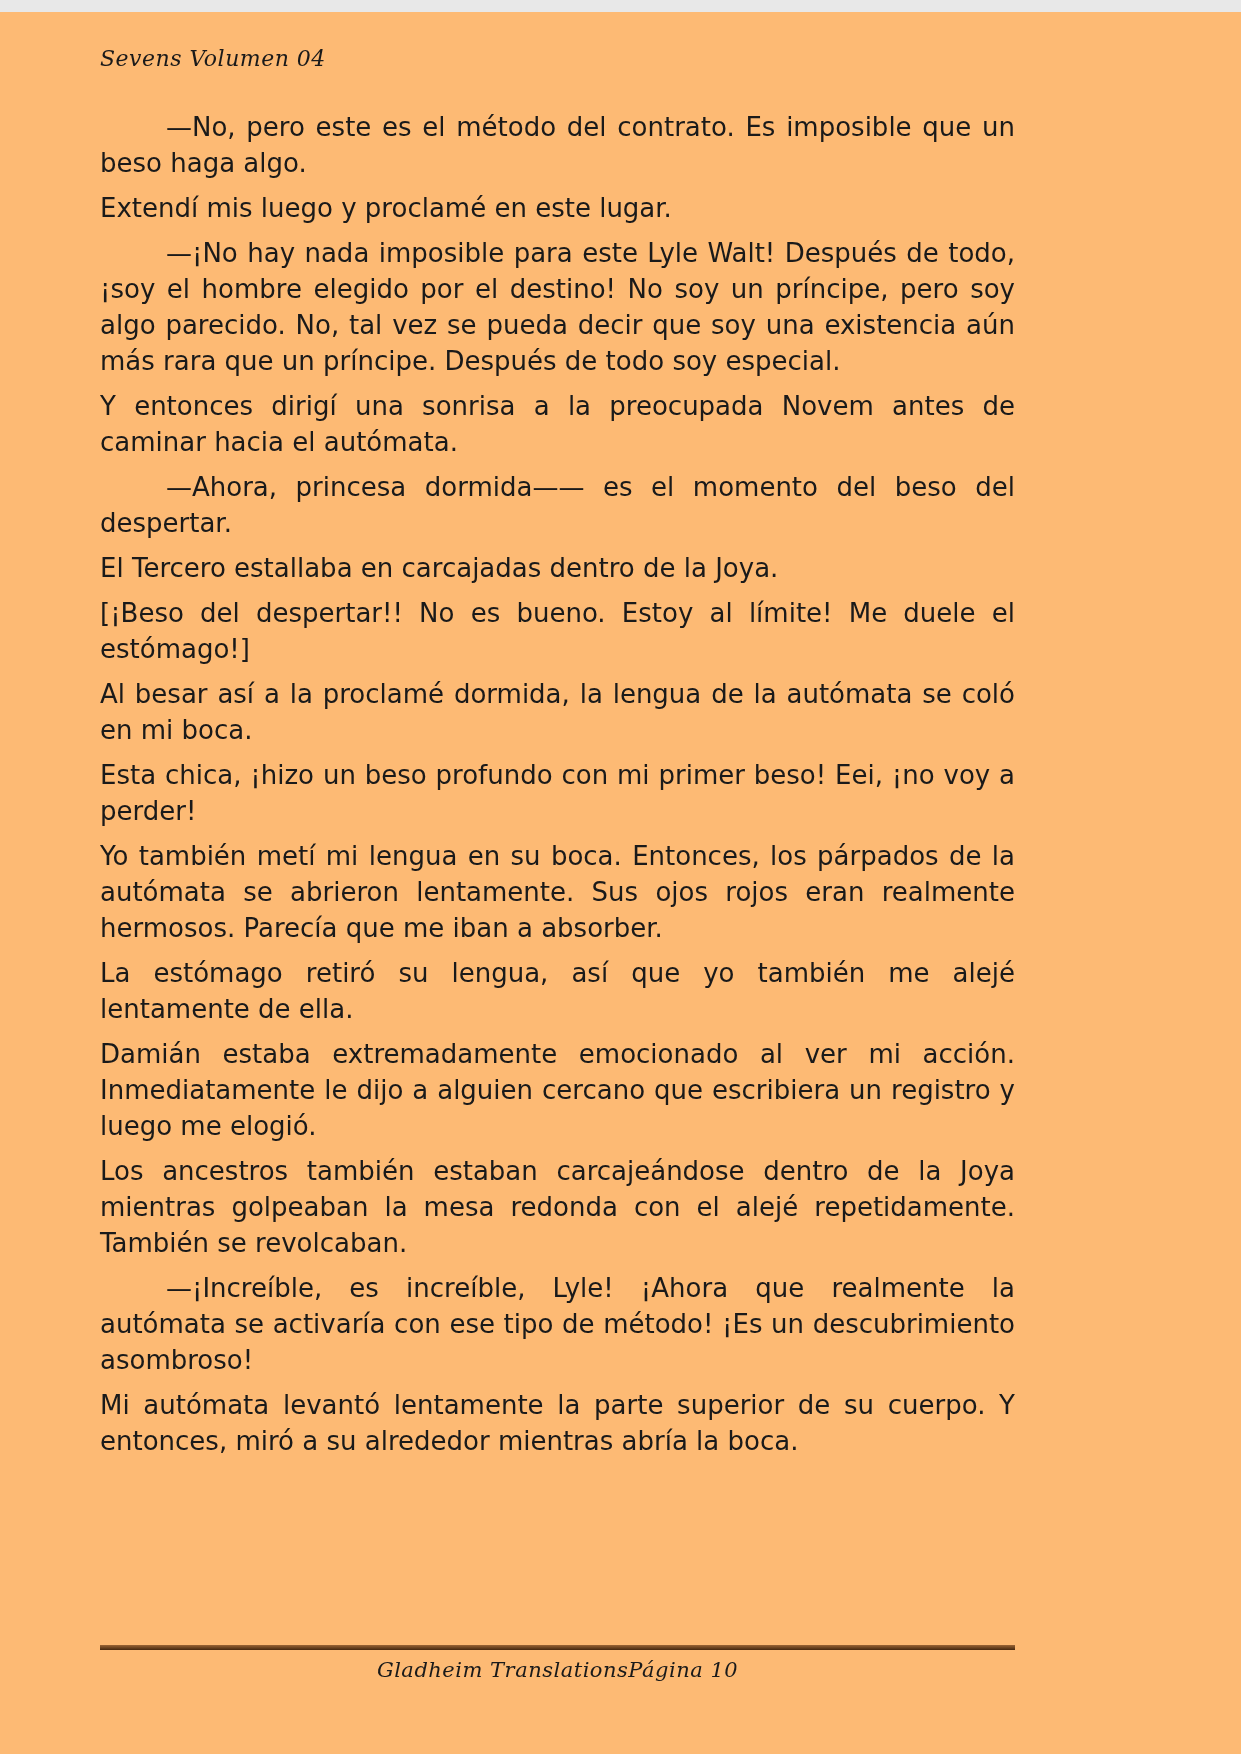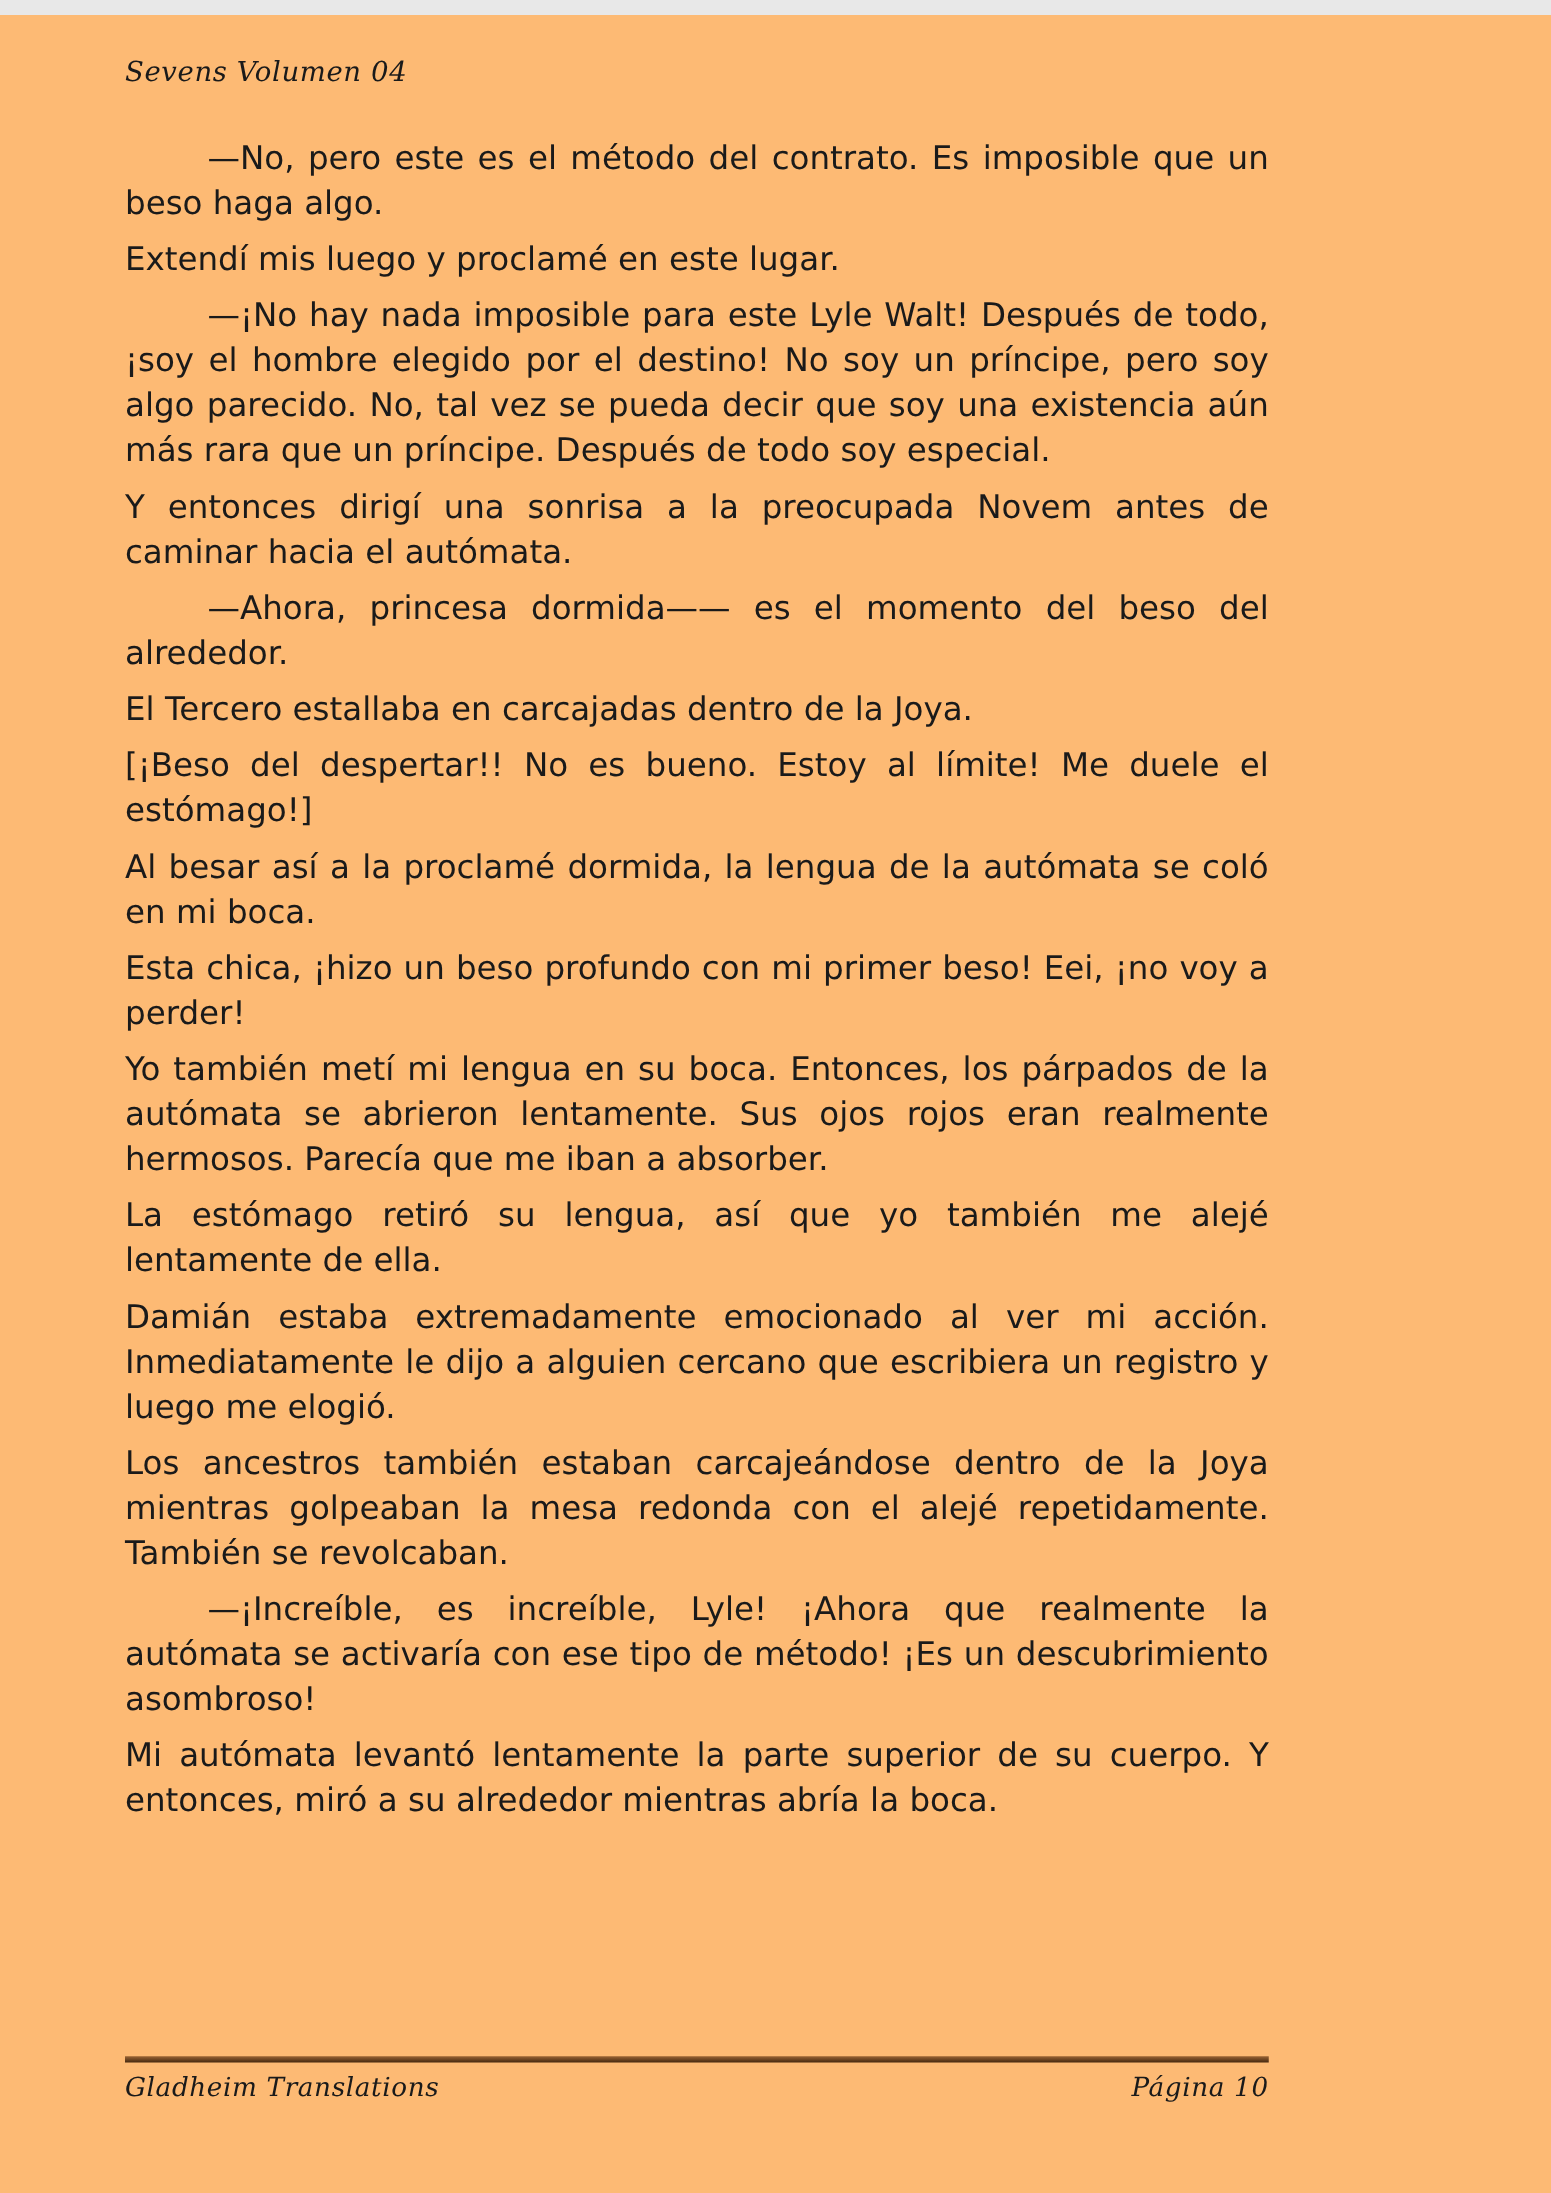--- a/index.html
+++ b/index.html
@@ -45,21 +45,21 @@
     bottom: 84px;
   }
   .footer-rule {
     height: 5px;
     width: 100%;
     background: linear-gradient(to bottom, #9a6434, #45280f);
     margin-bottom: 8px;
   }
   .footer-row {
     display: flex;
-    justify-content: space-between;
+    justify-content: center;
     align-items: baseline;
     font-family: "DejaVu Serif", "Liberation Serif", serif;
     font-style: italic;
     font-size: 21px;
     color: #1a1a1a;
     letter-spacing: 0.5px;
   }
 </style>
 </head>
 <body>
@@ -69,21 +69,21 @@
   <div class="header">
     <span>Sevens Volumen 04</span>
   </div>
 
   <div class="content">
 
   <p class="para indent">—No, pero este es el método del contrato. Es imposible que un beso haga algo.</p>
       <p class="para">Extendí mis luego y proclamé en este lugar.</p>
       <p class="para indent">—¡No hay nada imposible para este Lyle Walt! Después de todo, ¡soy el hombre elegido por el destino! No soy un príncipe, pero soy algo parecido. No, tal vez se pueda decir que soy una existencia aún más rara que un príncipe. Después de todo soy especial.</p>
       <p class="para">Y entonces dirigí una sonrisa a la preocupada Novem antes de caminar hacia el autómata.</p>
-      <p class="para indent">—Ahora, princesa dormida—— es el momento del beso del alrededor.</p>
+      <p class="para indent">—Ahora, princesa dormida—— es el momento del beso del despertar.</p>
       <p class="para">El Tercero estallaba en carcajadas dentro de la Joya.</p>
       <p class="para">[¡Beso del despertar!! No es bueno. Estoy al límite! Me duele el estómago!]</p>
       <p class="para">Al besar así a la proclamé dormida, la lengua de la autómata se coló en mi boca.</p>
       <p class="para">Esta chica, ¡hizo un beso profundo con mi primer beso! Eei, ¡no voy a perder!</p>
       <p class="para">Yo también metí mi lengua en su boca. Entonces, los párpados de la autómata se abrieron lentamente. Sus ojos rojos eran realmente hermosos. Parecía que me iban a absorber.</p>
       <p class="para">La estómago retiró su lengua, así que yo también me alejé lentamente de ella.</p>
       <p class="para">Damián estaba extremadamente emocionado al ver mi acción. Inmediatamente le dijo a alguien cercano que escribiera un registro y luego me elogió.</p>
       <p class="para">Los ancestros también estaban carcajeándose dentro de la Joya mientras golpeaban la mesa redonda con el alejé repetidamente. También se revolcaban.</p>
       <p class="para indent">—¡Increíble, es increíble, Lyle! ¡Ahora que realmente la autómata se activaría con ese tipo de método! ¡Es un descubrimiento asombroso!</p>
       <p class="para">Mi autómata levantó lentamente la parte superior de su cuerpo. Y entonces, miró a su alrededor mientras abría la boca.</p>

